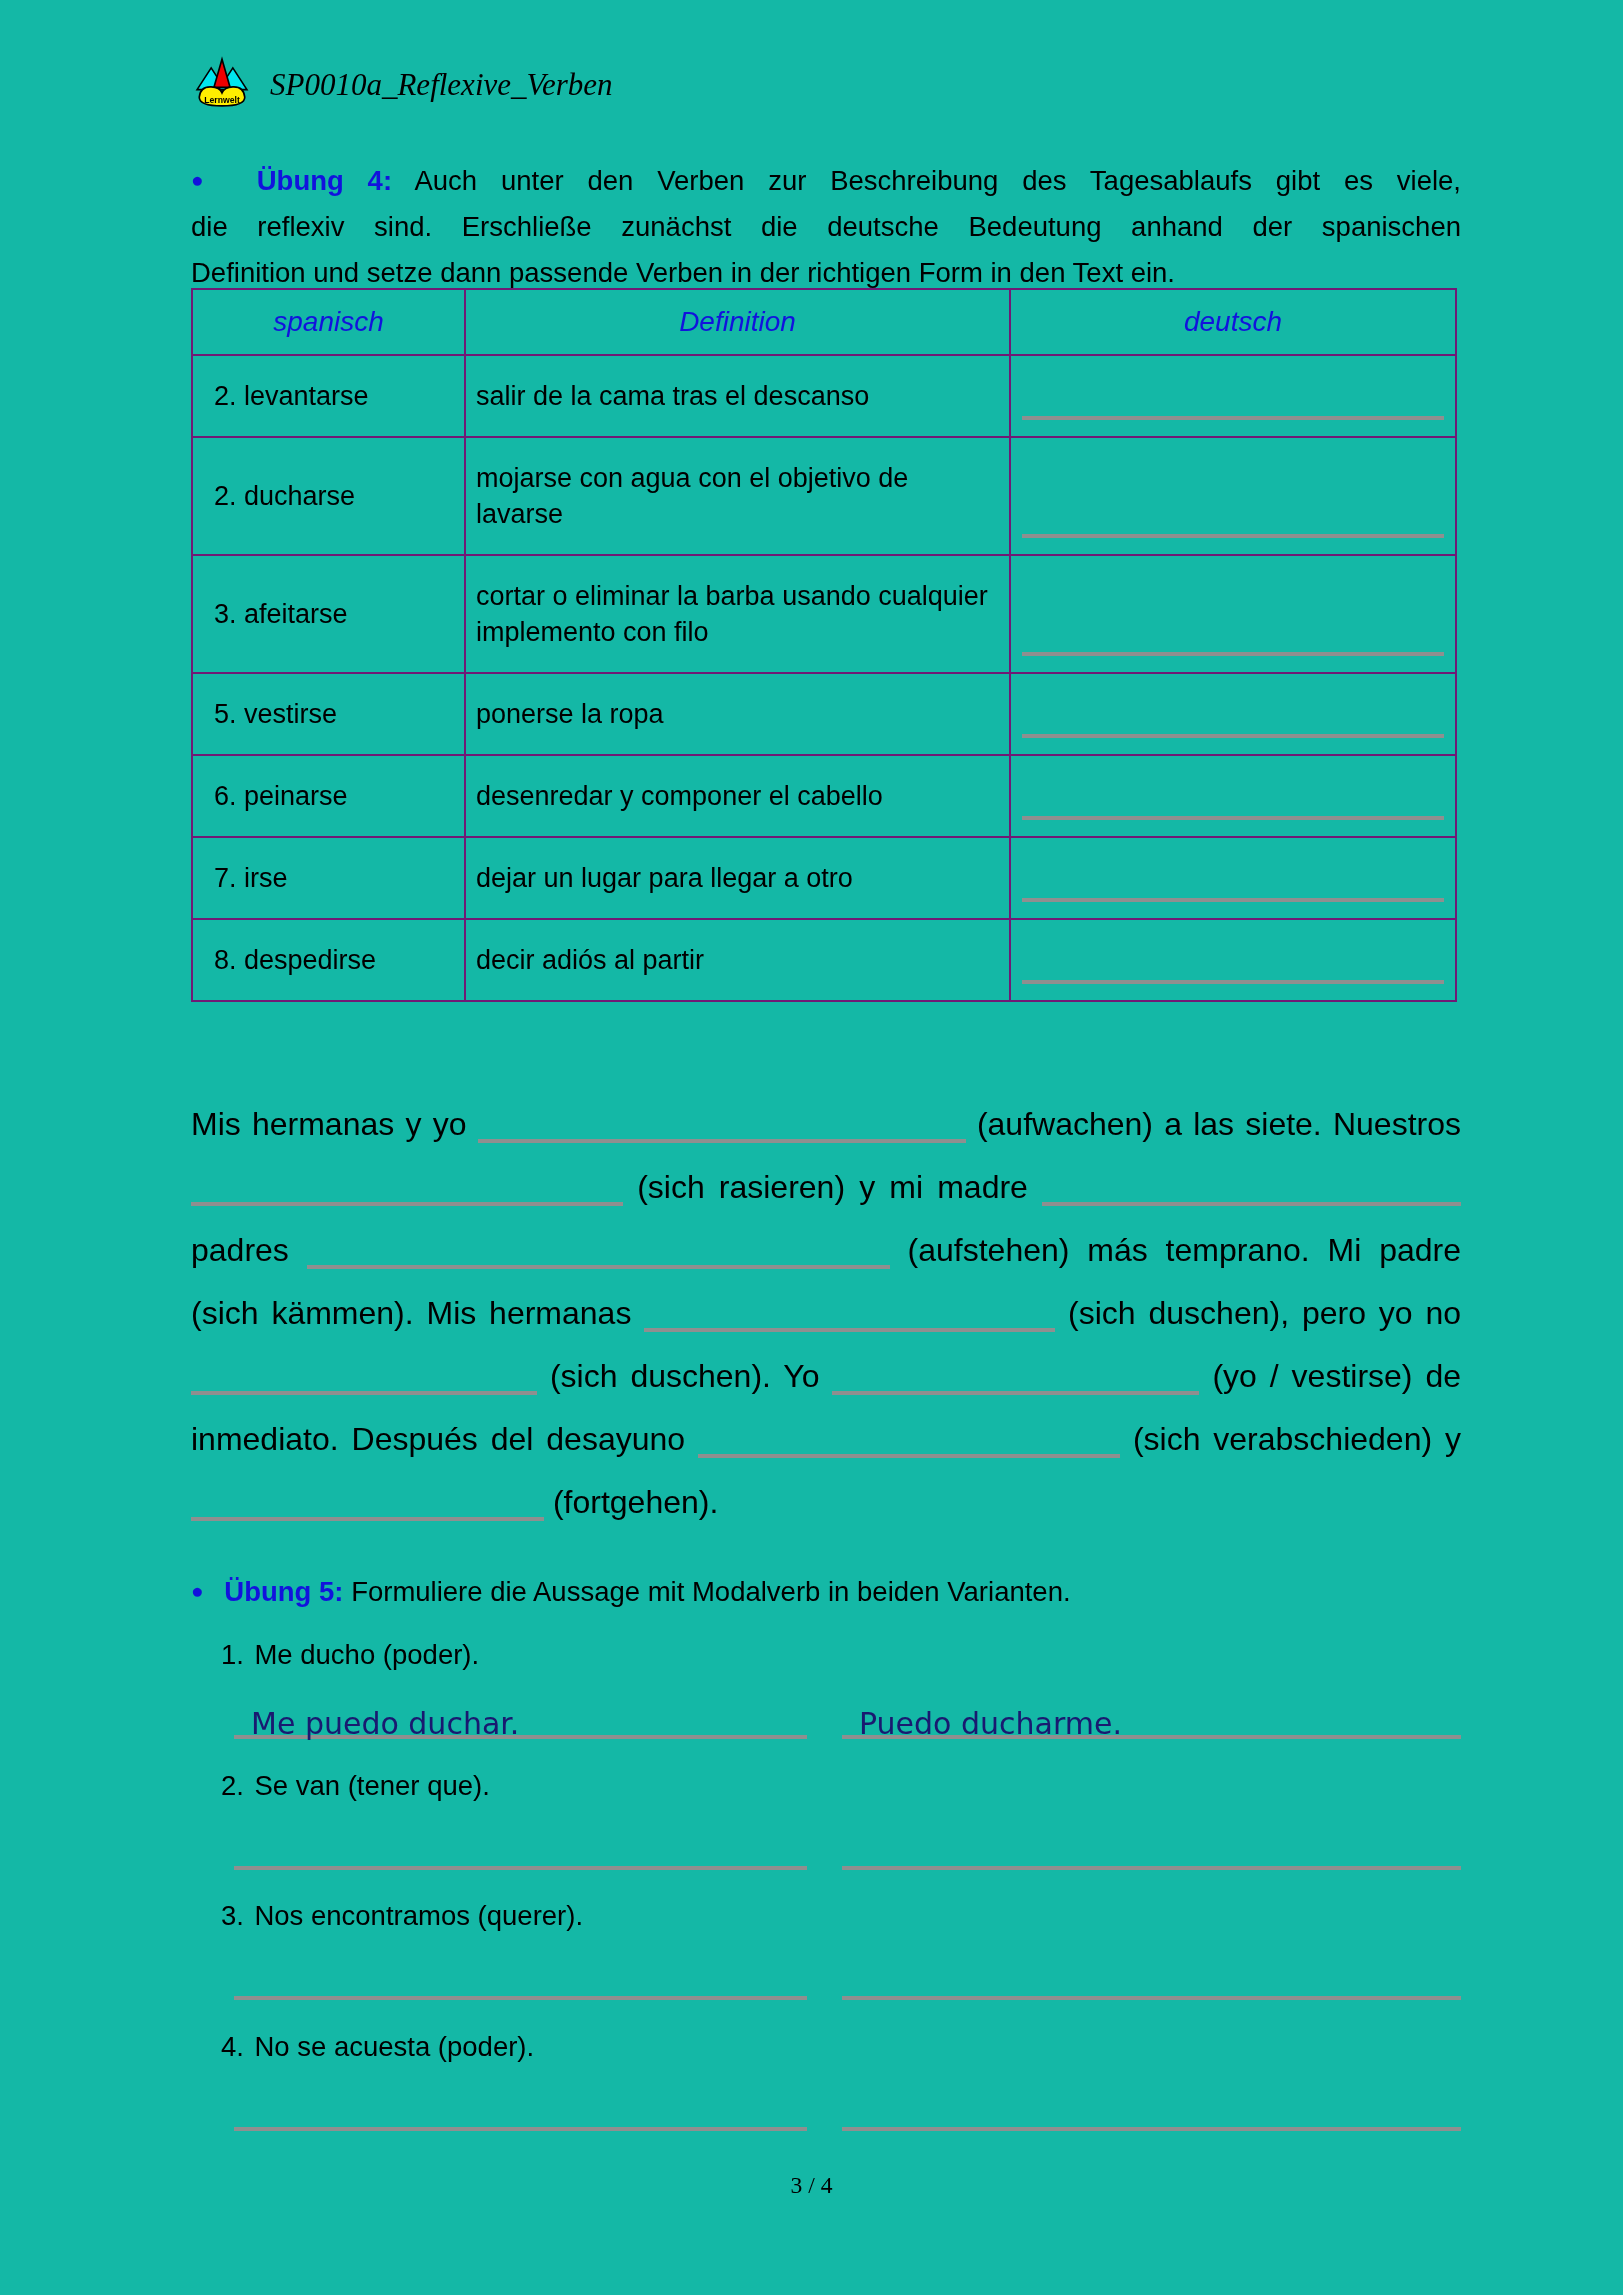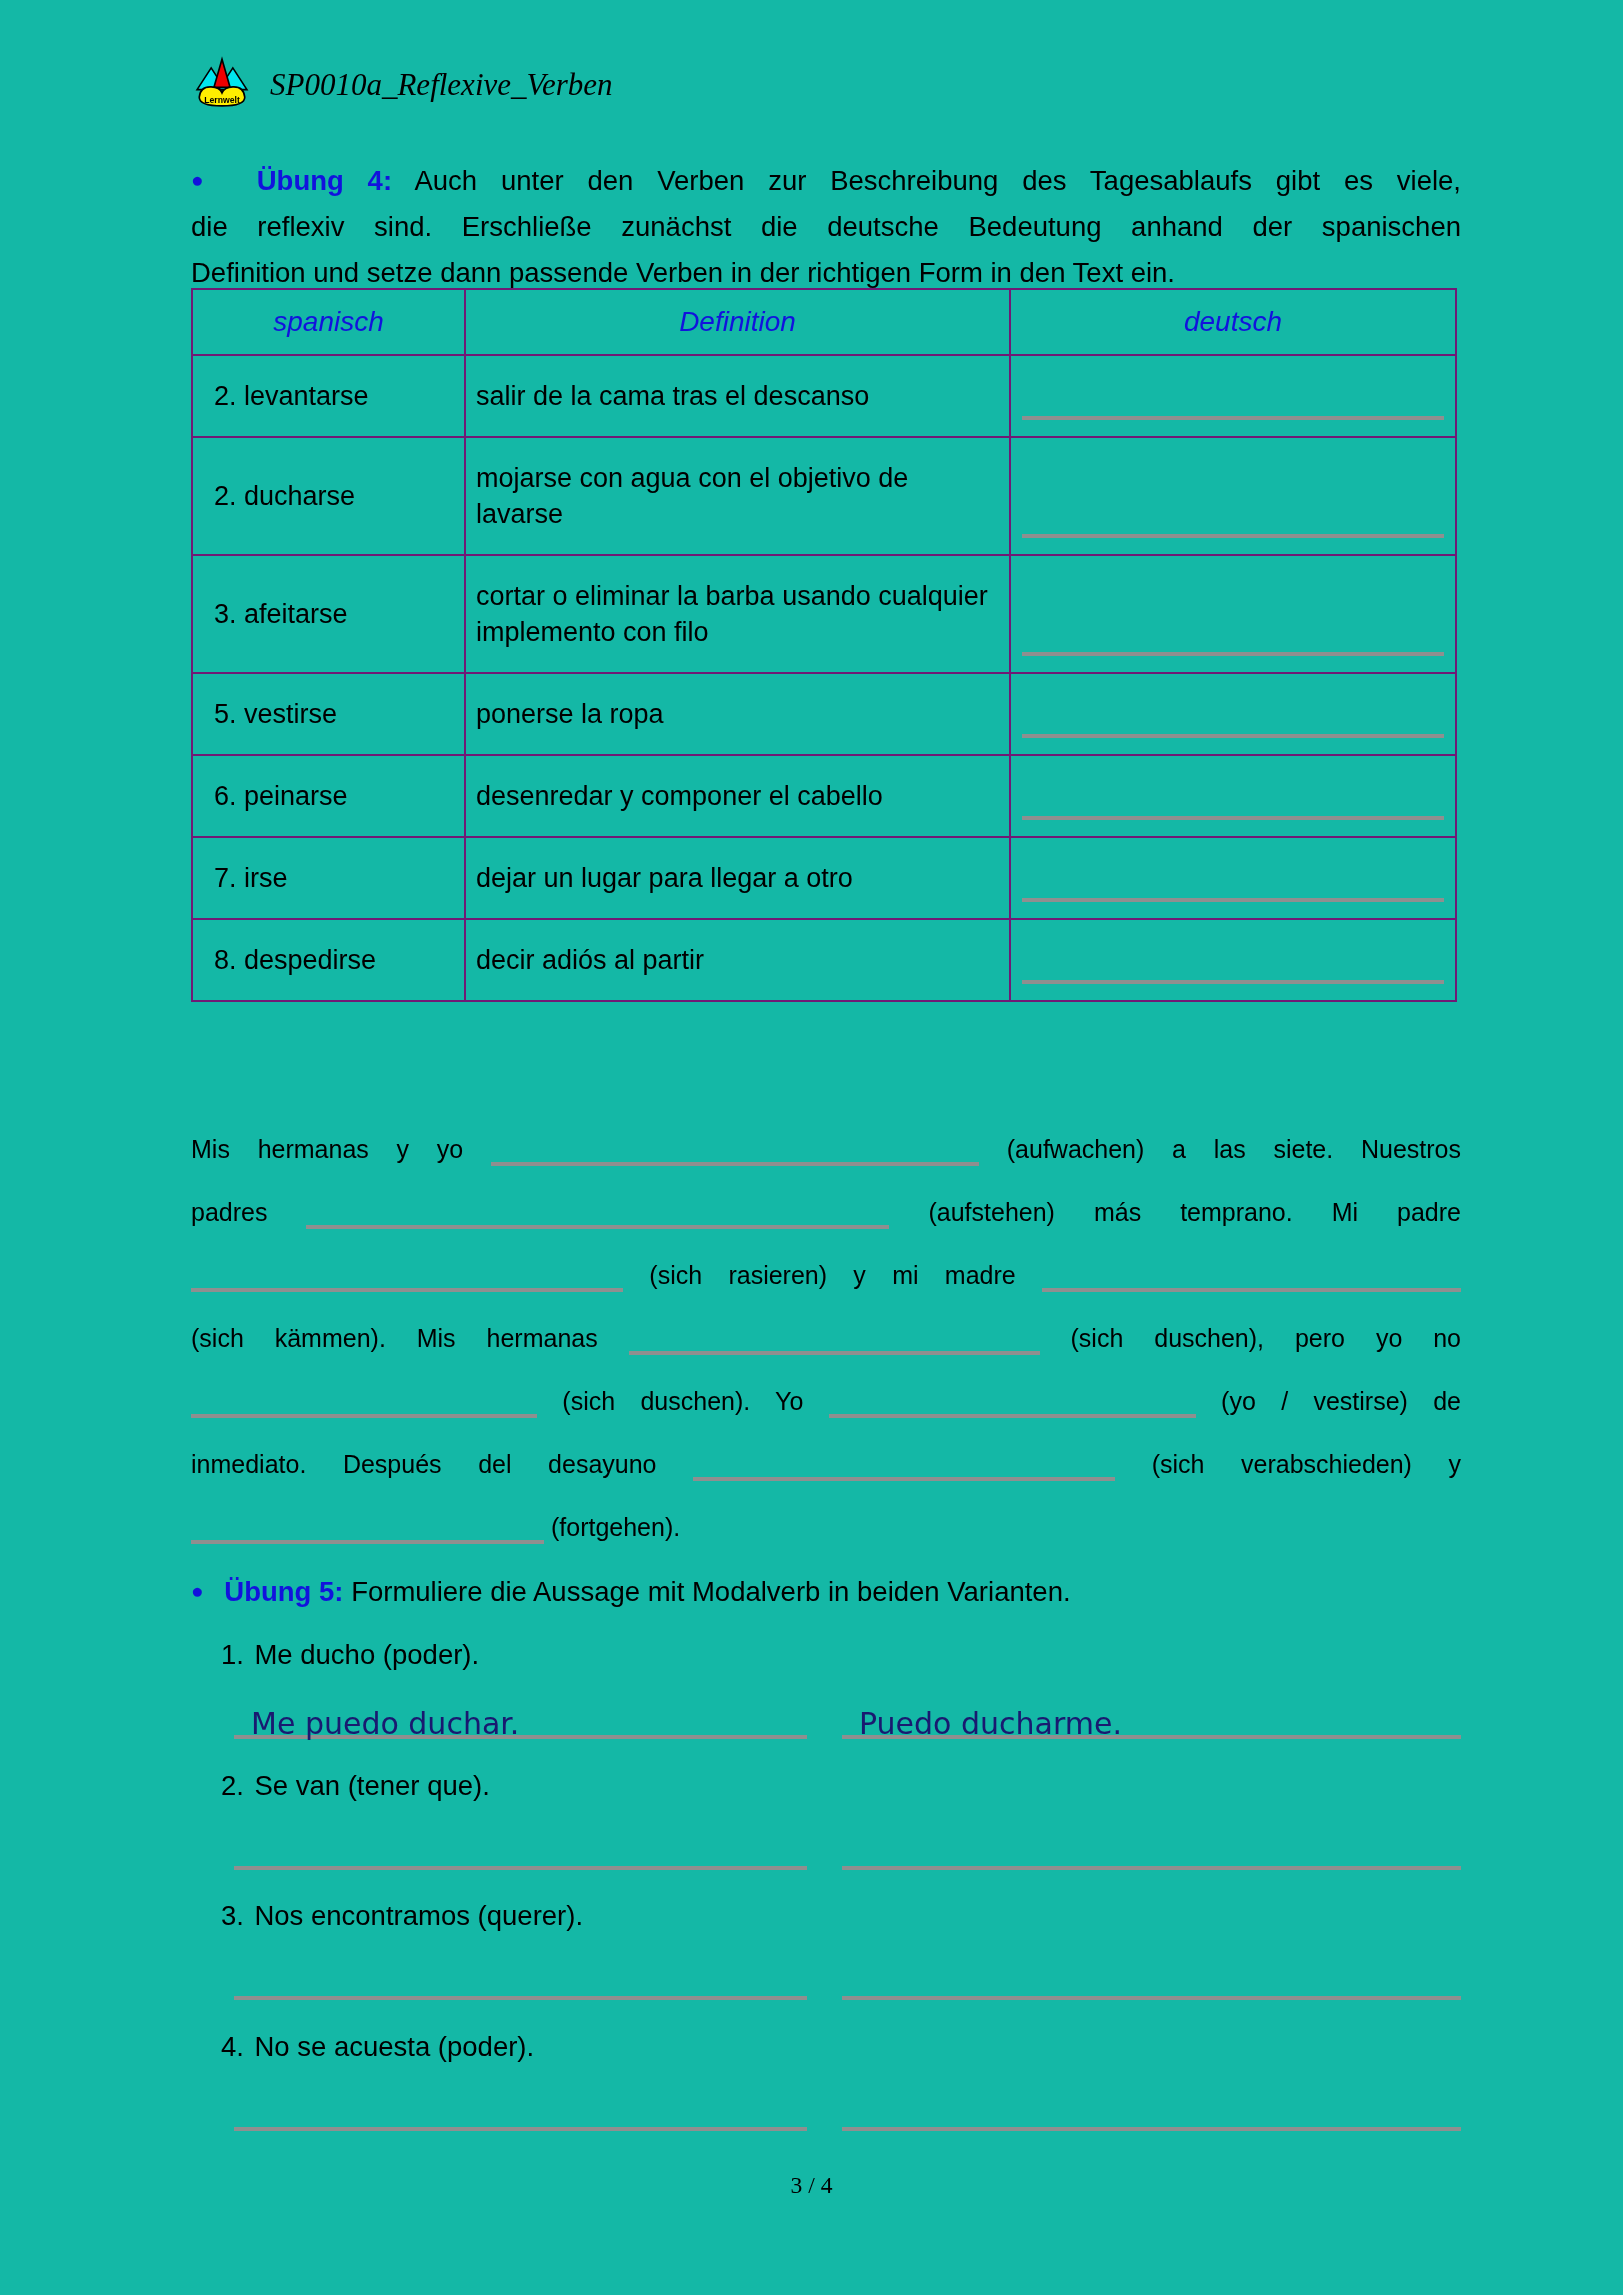--- a/index.html
+++ b/index.html
@@ -25,21 +25,21 @@
   .vtable th{height:62px;color:#1212dd;font-style:italic;font-weight:normal;
              font-size:28px;text-align:center;}
   .vtable td{font-size:27px;line-height:36px;padding-top:22px;padding-bottom:22px;
              vertical-align:middle;}
   td.sp{padding-left:21px;}
   td.def{padding-left:10px;padding-right:18.3px;}
   td.de{position:relative;}
   .cellline{position:absolute;left:10.5px;bottom:15.7px;width:422px;height:4.6px;background:#8f8f8f;}
 
   
-  .cloze{position:absolute;left:191px;top:1118px;width:1270px;font-size:25px;}
+  .cloze{position:absolute;left:191px;top:1093px;width:1270px;font-size:32px;}
   .cloze .ln{height:63px;line-height:63px;text-align:justify;text-align-last:justify;}
   .cloze .ln.last{text-align-last:left;}
   .blank{display:inline-block;height:23.6px;border-bottom:4.6px solid #8f8f8f;vertical-align:-7.9px;}
   .b1{width:488px}.b2{width:583px}.b3a{width:432px}.b3b{width:419px}
   .b4{width:411px}.b5a{width:346px}.b5b{width:367px}.b6{width:422px}.b7{width:353px}
 
   
   .ex5{position:absolute;left:191px;top:1572px;width:1270px;font-size:27.5px;}
   .ex5-head{line-height:37px;margin-bottom:26px;text-align:justify;}
   .item{padding-left:30px;line-height:37px;}
@@ -147,28 +147,28 @@
   </tbody>
     </table>
 
   <div class="cloze">
     <div class="ln">
       <span>Mis hermanas y yo</span>
       <span class="blank b1"></span>
       <span>(aufwachen) a las siete. Nuestros</span>
     </div>
     <div class="ln">
+      <span class="blank b3a"></span>
+      <span>(sich rasieren) y mi madre</span>
+      <span class="blank b3b"></span>
+    </div>
+    <div class="ln">
       <span>padres</span>
       <span class="blank b2"></span>
       <span>(aufstehen) más temprano. Mi padre</span>
-    </div>
-    <div class="ln">
-      <span class="blank b3a"></span>
-      <span>(sich rasieren) y mi madre</span>
-      <span class="blank b3b"></span>
     </div>
     <div class="ln">
       <span>(sich kämmen). Mis hermanas</span>
       <span class="blank b4"></span>
       <span>(sich duschen), pero yo no</span>
     </div>
     <div class="ln">
       <span class="blank b5a"></span>
       <span>(sich duschen). Yo</span>
       <span class="blank b5b"></span>

